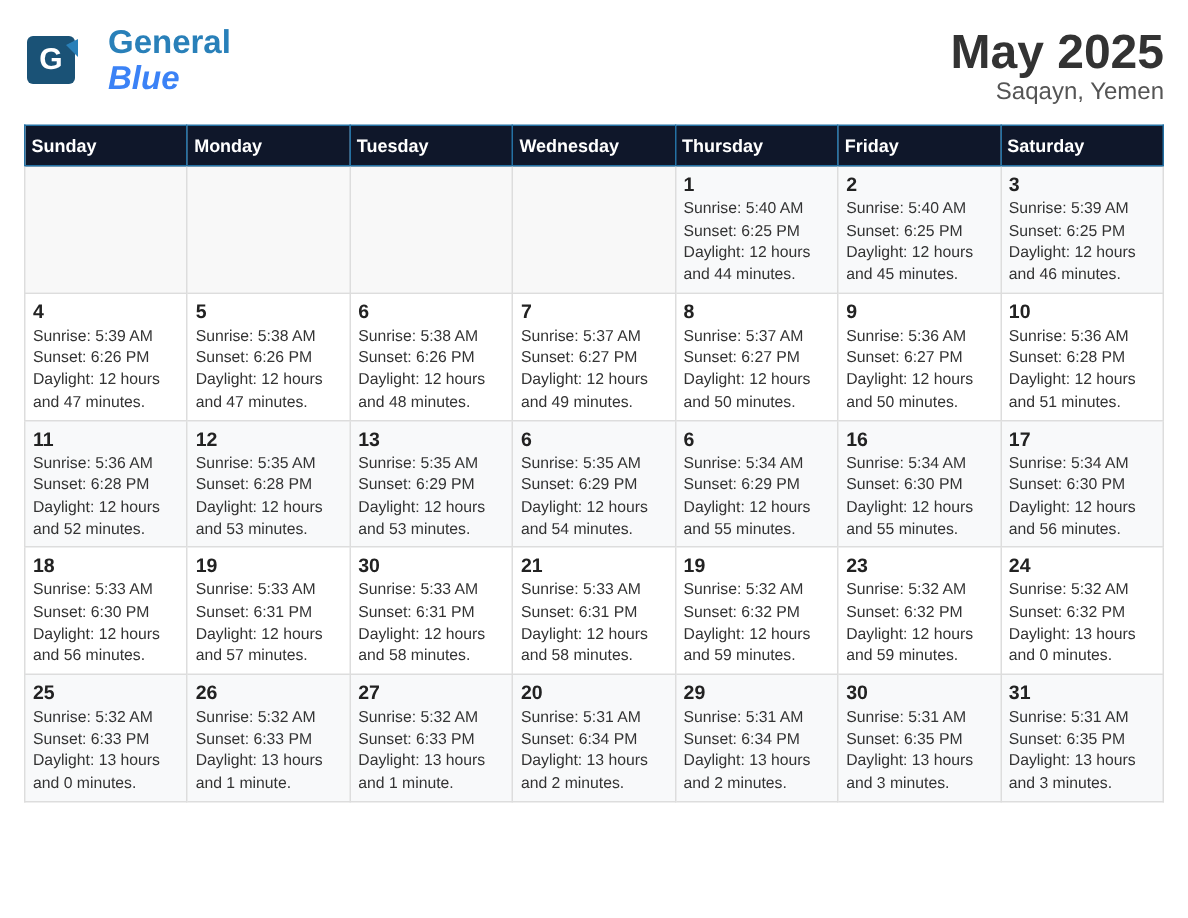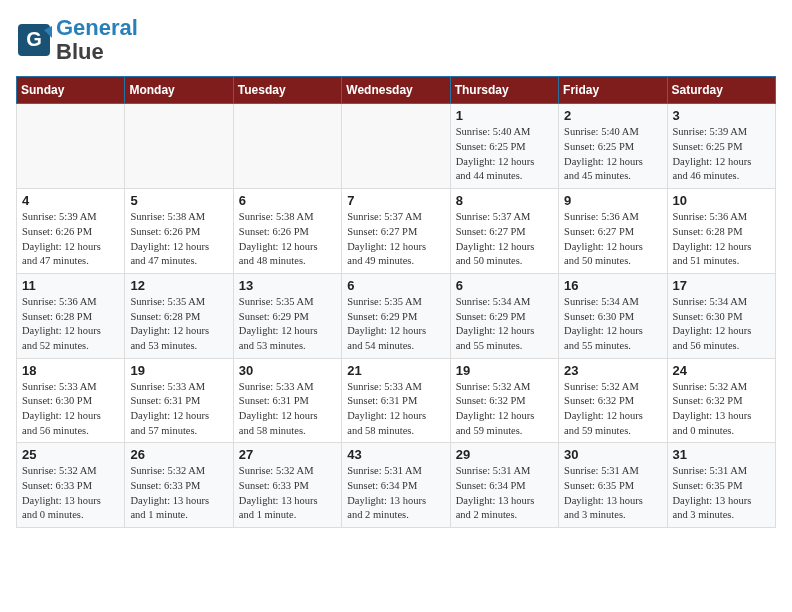--- a/index.html
+++ b/index.html
@@ -18,20 +18,21 @@
     }
     .logo {
       display: flex;
       align-items: center;
     }
     .logo-text {
       font-size: 22px;
       font-weight: bold;
       color: #1a5276;
       line-height: 1.1;
+      margin-left: 16px;
     }
     .logo-text span {
       color: #2980b9;
     }
     .logo-icon {
       width: 36px;
       height: 36px;
       margin-right: 4px;
     }
     .title-block {
@@ -45,21 +46,21 @@
     .location {
       font-size: 16px;
       color: #555;
     }
     .calendar {
       width: 100%;
       border-collapse: collapse;
       font-size: 11px;
     }
     .calendar thead tr th {
-      background-color: #7f1d1d;
+      background-color: #0f172a;
       color: #fff;
       padding: 6px 4px;
       text-align: left;
       font-weight: bold;
       font-size: 12px;
       border: 1px solid #2471a3;
     }
     .calendar tbody tr td {
       vertical-align: top;
       border: 1px solid #ddd;
@@ -77,42 +78,45 @@
     .day-num {
       font-weight: bold;
       font-size: 13px;
       color: #222;
       margin-bottom: 2px;
     }
     .day-info {
       color: #333;
       font-size: 10.5px;
       line-height: 1.4;
-      font-family: Liberation Serif, serif;
     }
     .empty {
       background: #f8f8f8 !important;
     }
   </style>
 </head>
 <body>
 
 <div class="header">
   <div class="logo">
     <svg class="logo-icon" viewBox="0 0 36 36">
       <rect x="2" y="2" width="32" height="32" rx="4" fill="#1a5276"></rect>
       <text x="18" y="24" text-anchor="middle" fill="white" font-size="20" font-weight="bold" font-family="Arial">G</text>
       <polygon points="28,8 36,4 36,16" fill="#2980b9"></polygon>
     </svg>
     <div>
       <div class="logo-text">
         <span>General</span><br>
-        <span style="color:#404040;">Blue</span>
+        <span style="color:#3b82f6;font-style:italic;">Blue</span>
       </div>
     </div>
+  </div>
+  <div class="title-block">
+    <div class="month-year">May 2025</div>
+    <div class="location">Saqayn, Yemen</div>
   </div>
 </div>
 
 <table class="calendar">
   <thead>
     <tr>
     <th>Sunday</th>
         <th>Monday</th>
         <th>Tuesday</th>
         <th>Wednesday</th>
@@ -237,21 +241,21 @@
         </td>
         <td>
           <div class="day-num">26</div>
           <div class="day-info">Sunrise: 5:32 AM<br>Sunset: 6:33 PM<br>Daylight: 13 hours<br>and 1 minute.</div>
         </td>
         <td>
           <div class="day-num">27</div>
           <div class="day-info">Sunrise: 5:32 AM<br>Sunset: 6:33 PM<br>Daylight: 13 hours<br>and 1 minute.</div>
         </td>
         <td>
-          <div class="day-num">43</div>
+          <div class="day-num">20</div>
           <div class="day-info">Sunrise: 5:31 AM<br>Sunset: 6:34 PM<br>Daylight: 13 hours<br>and 2 minutes.</div>
         </td>
         <td>
           <div class="day-num">29</div>
           <div class="day-info">Sunrise: 5:31 AM<br>Sunset: 6:34 PM<br>Daylight: 13 hours<br>and 2 minutes.</div>
         </td>
         <td>
           <div class="day-num">30</div>
           <div class="day-info">Sunrise: 5:31 AM<br>Sunset: 6:35 PM<br>Daylight: 13 hours<br>and 3 minutes.</div>
         </td>

